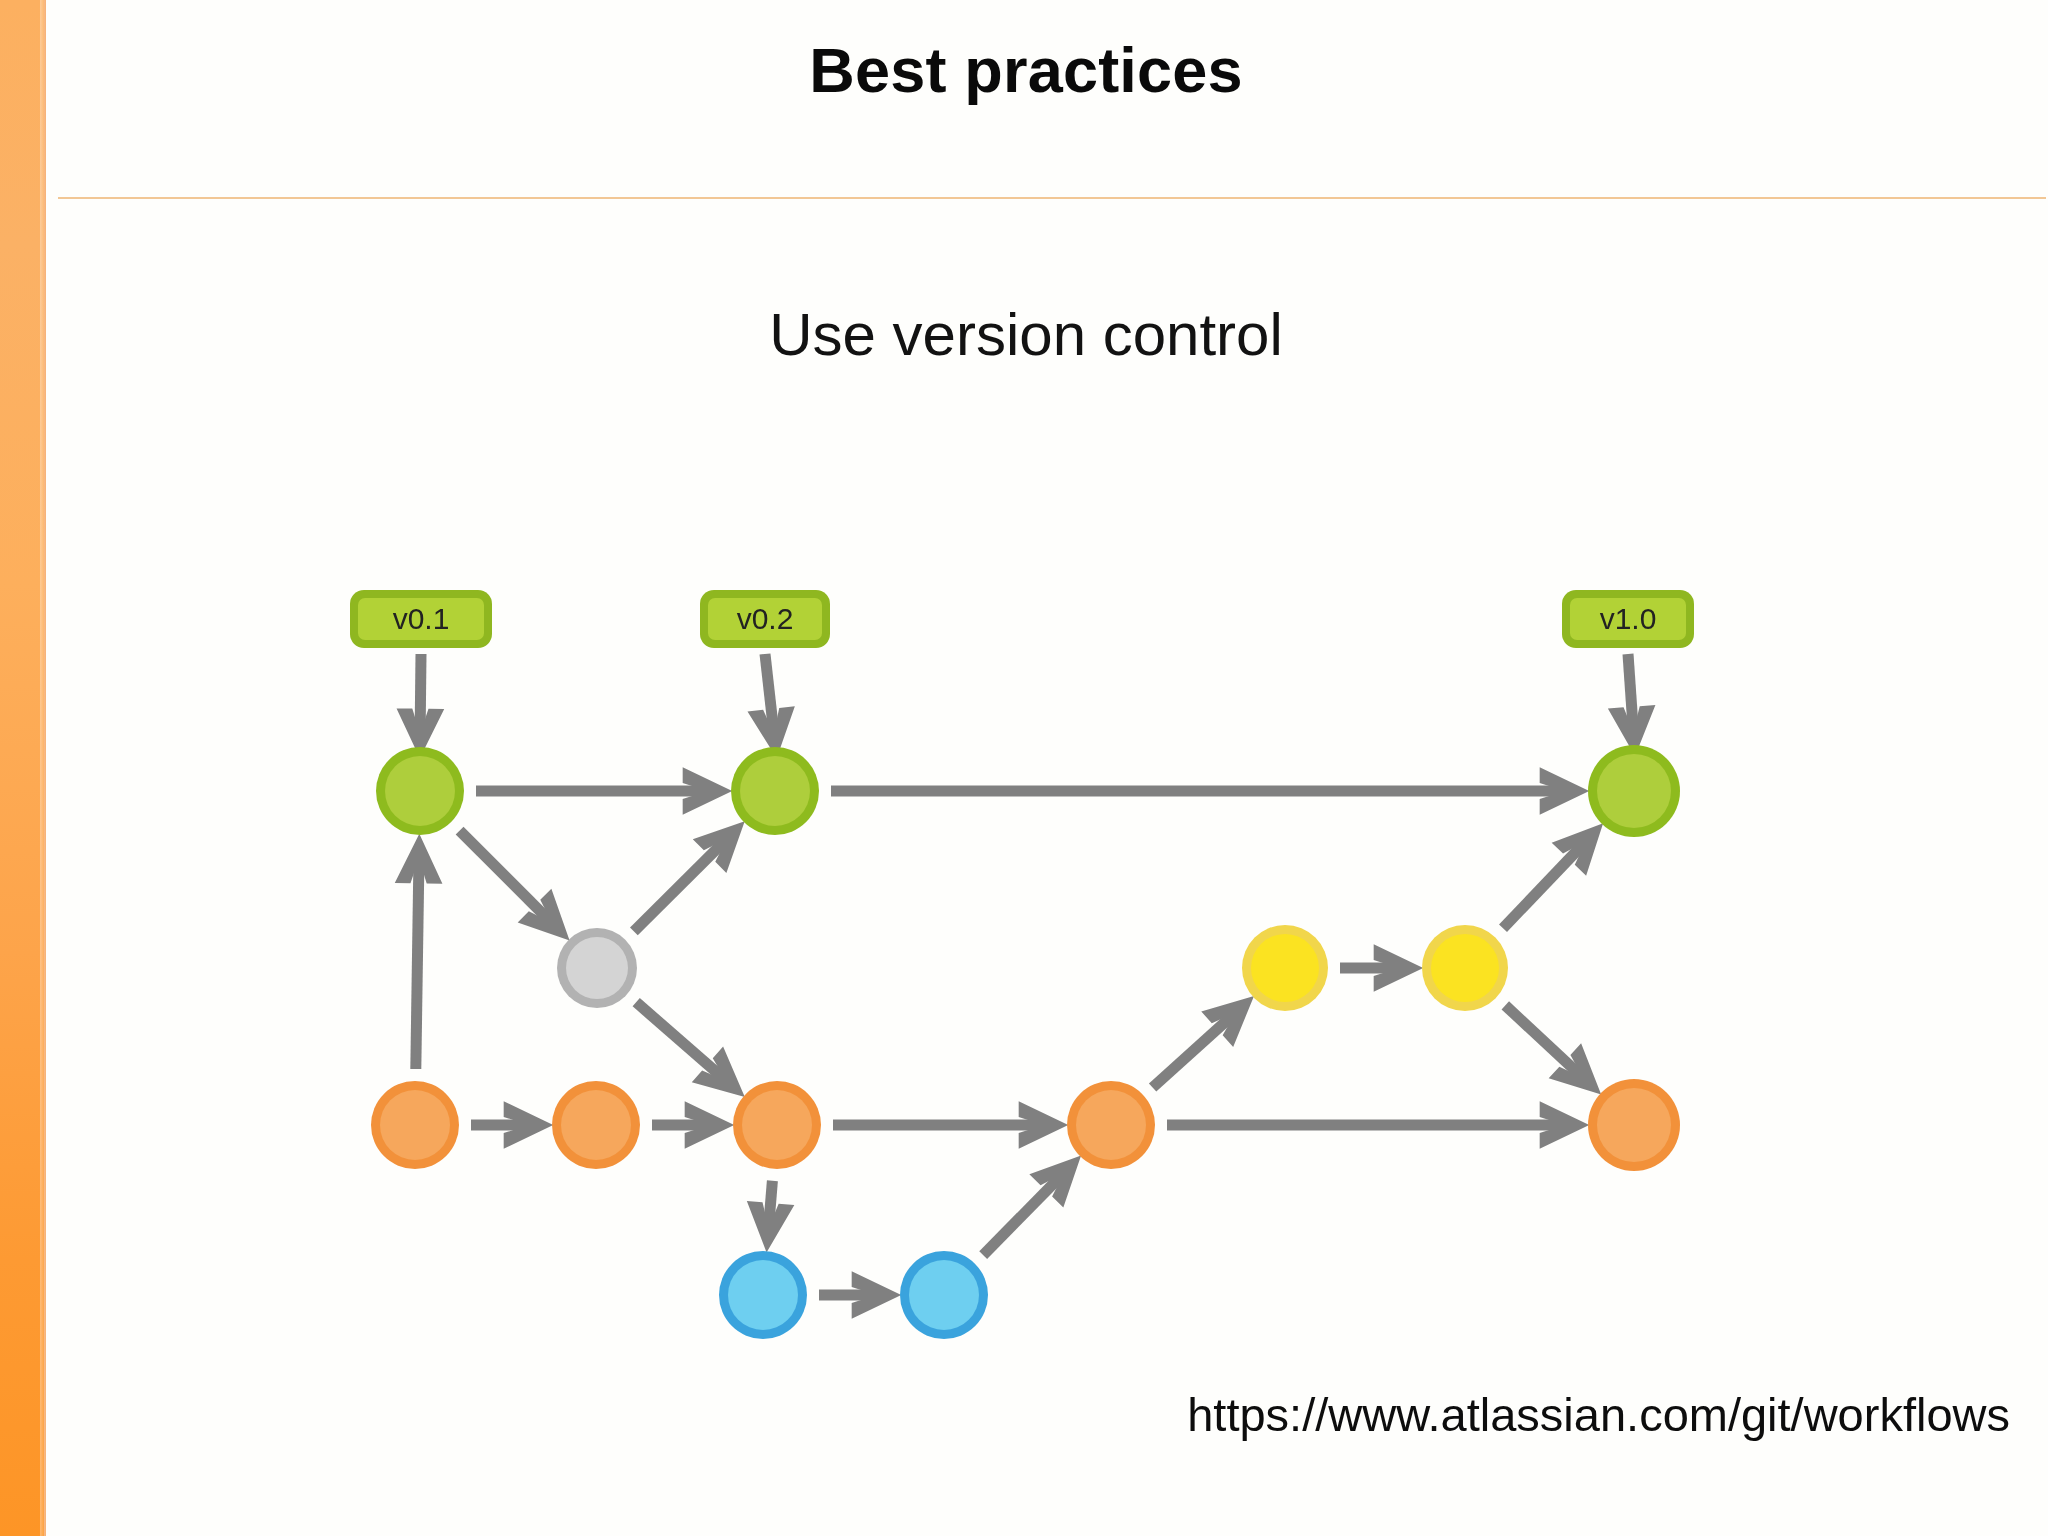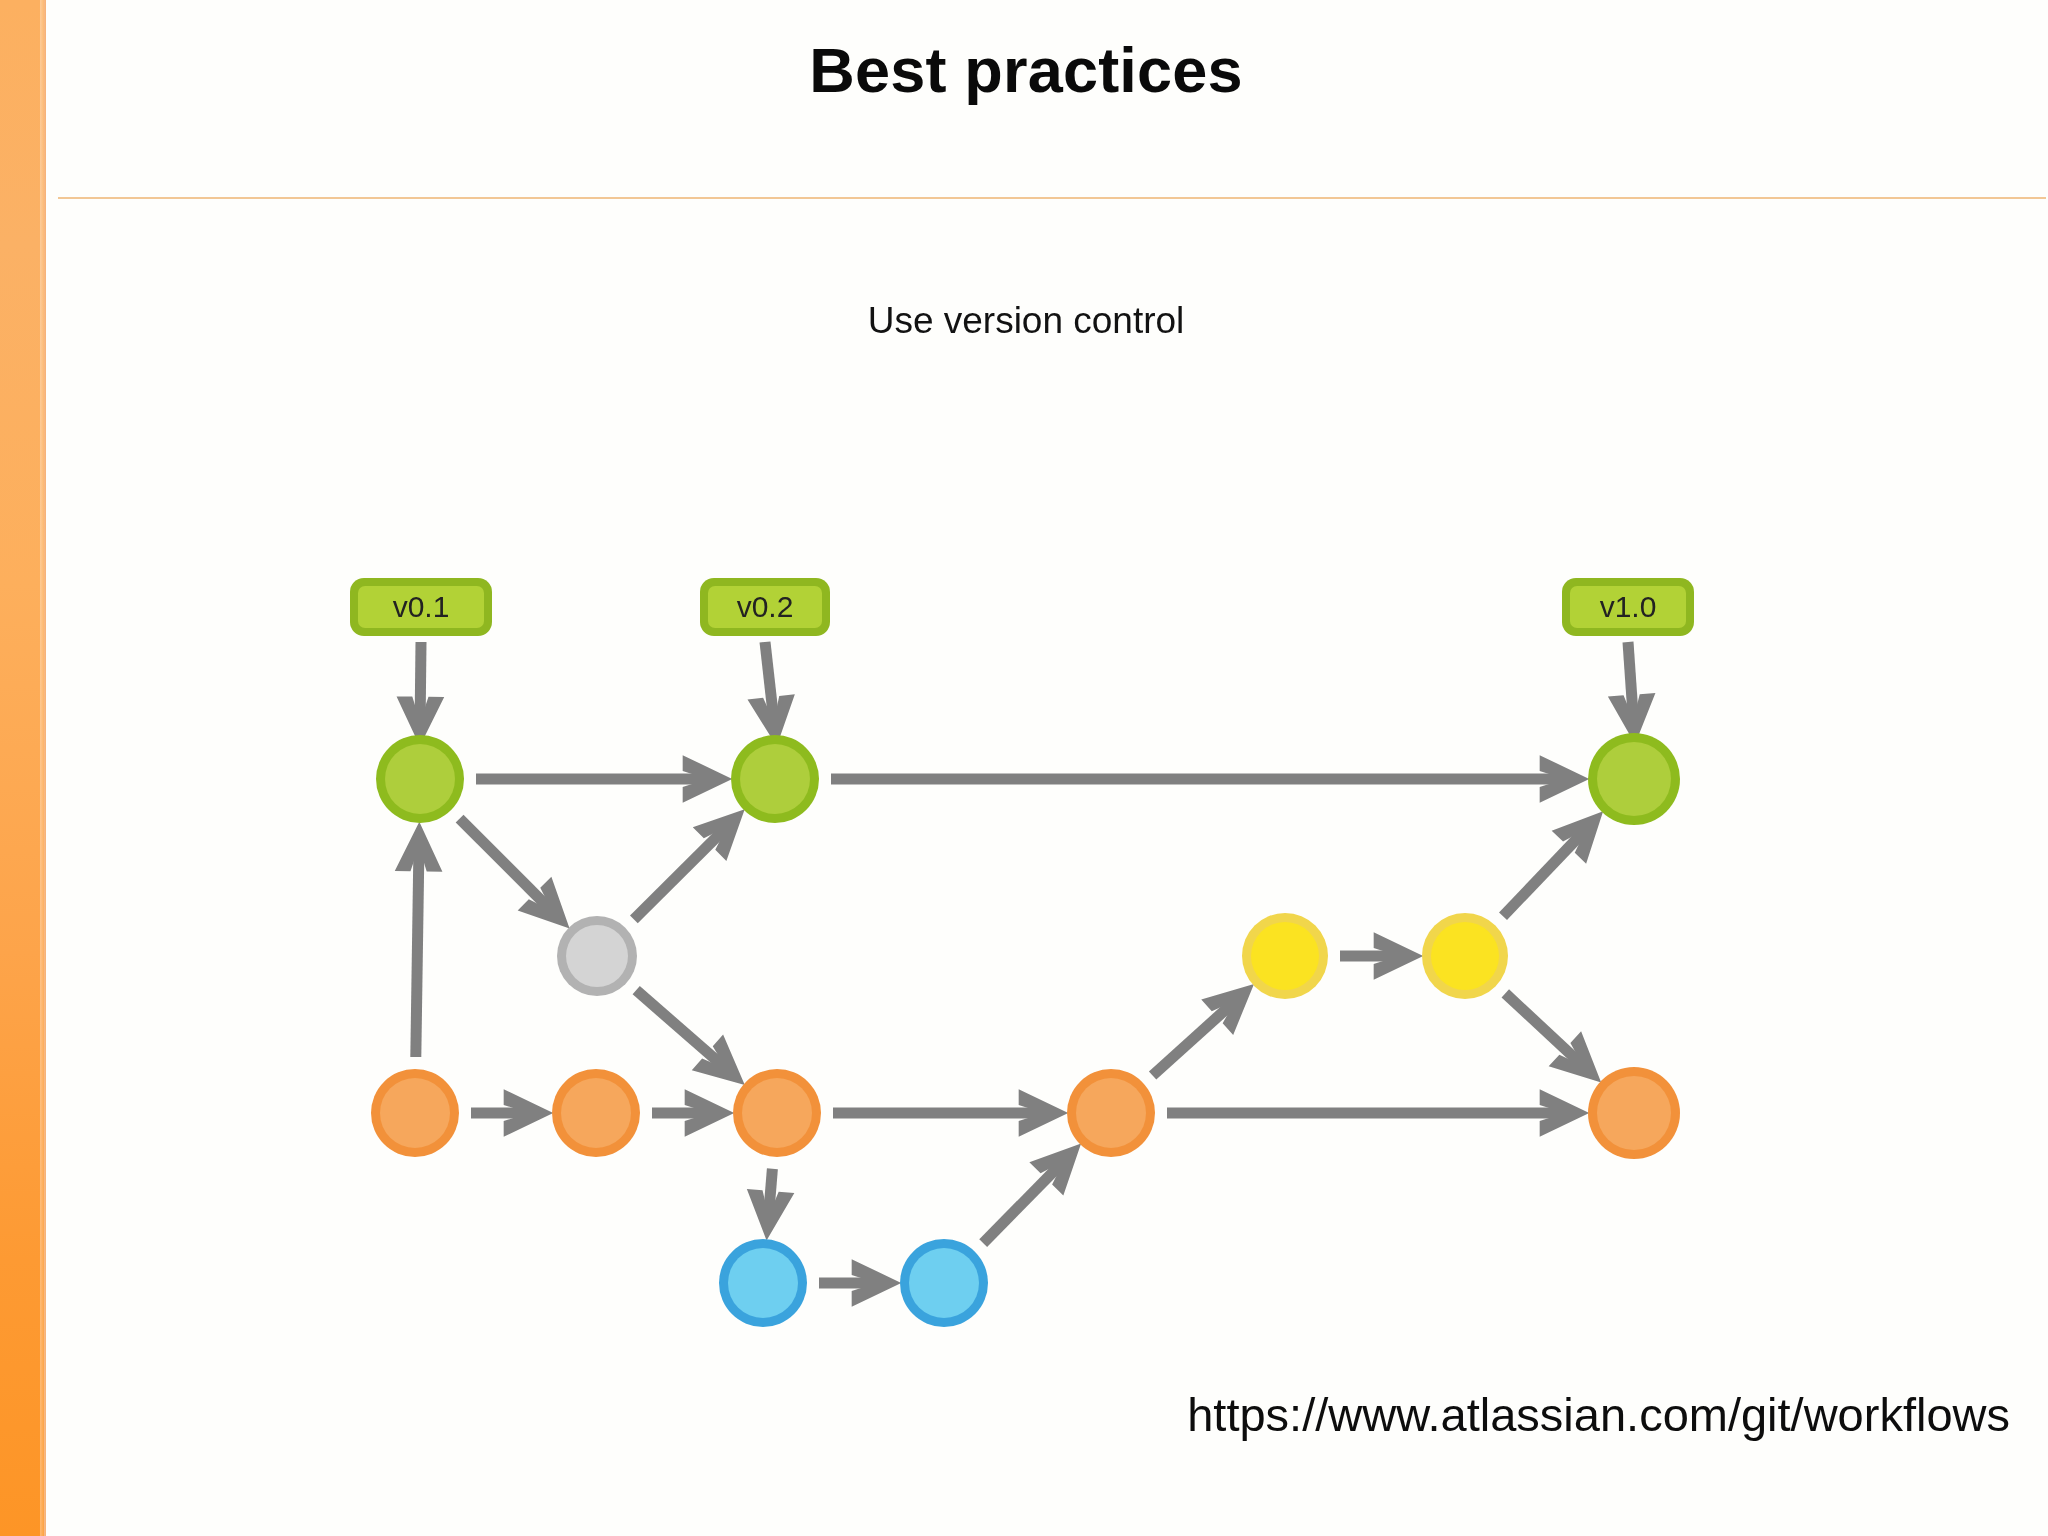--- a/index.html
+++ b/index.html
@@ -69,29 +69,29 @@
     background: #e8993f;
     opacity: 0.55;
   }
 
   
   #subtitle {
     position: absolute;
     left: 46px; top: 300px;
     width: 1960px;
     text-align: center;
-    font-size: 37px;
+    font-size: 60px;
     color: #121212;
     font-weight: 400;
   }
 
   
   #diagram-wrap {
     position: absolute;
-    left: 300px; top: 556px;
+    left: 300px; top: 568px;
     width: 1460px; height: 820px;
   }
   #diagram-svg { display: block; }
 
   .tag-text {
     font-family: "Liberation Sans", sans-serif;
     font-size: 30px;
     fill: #222222;
   }
 

